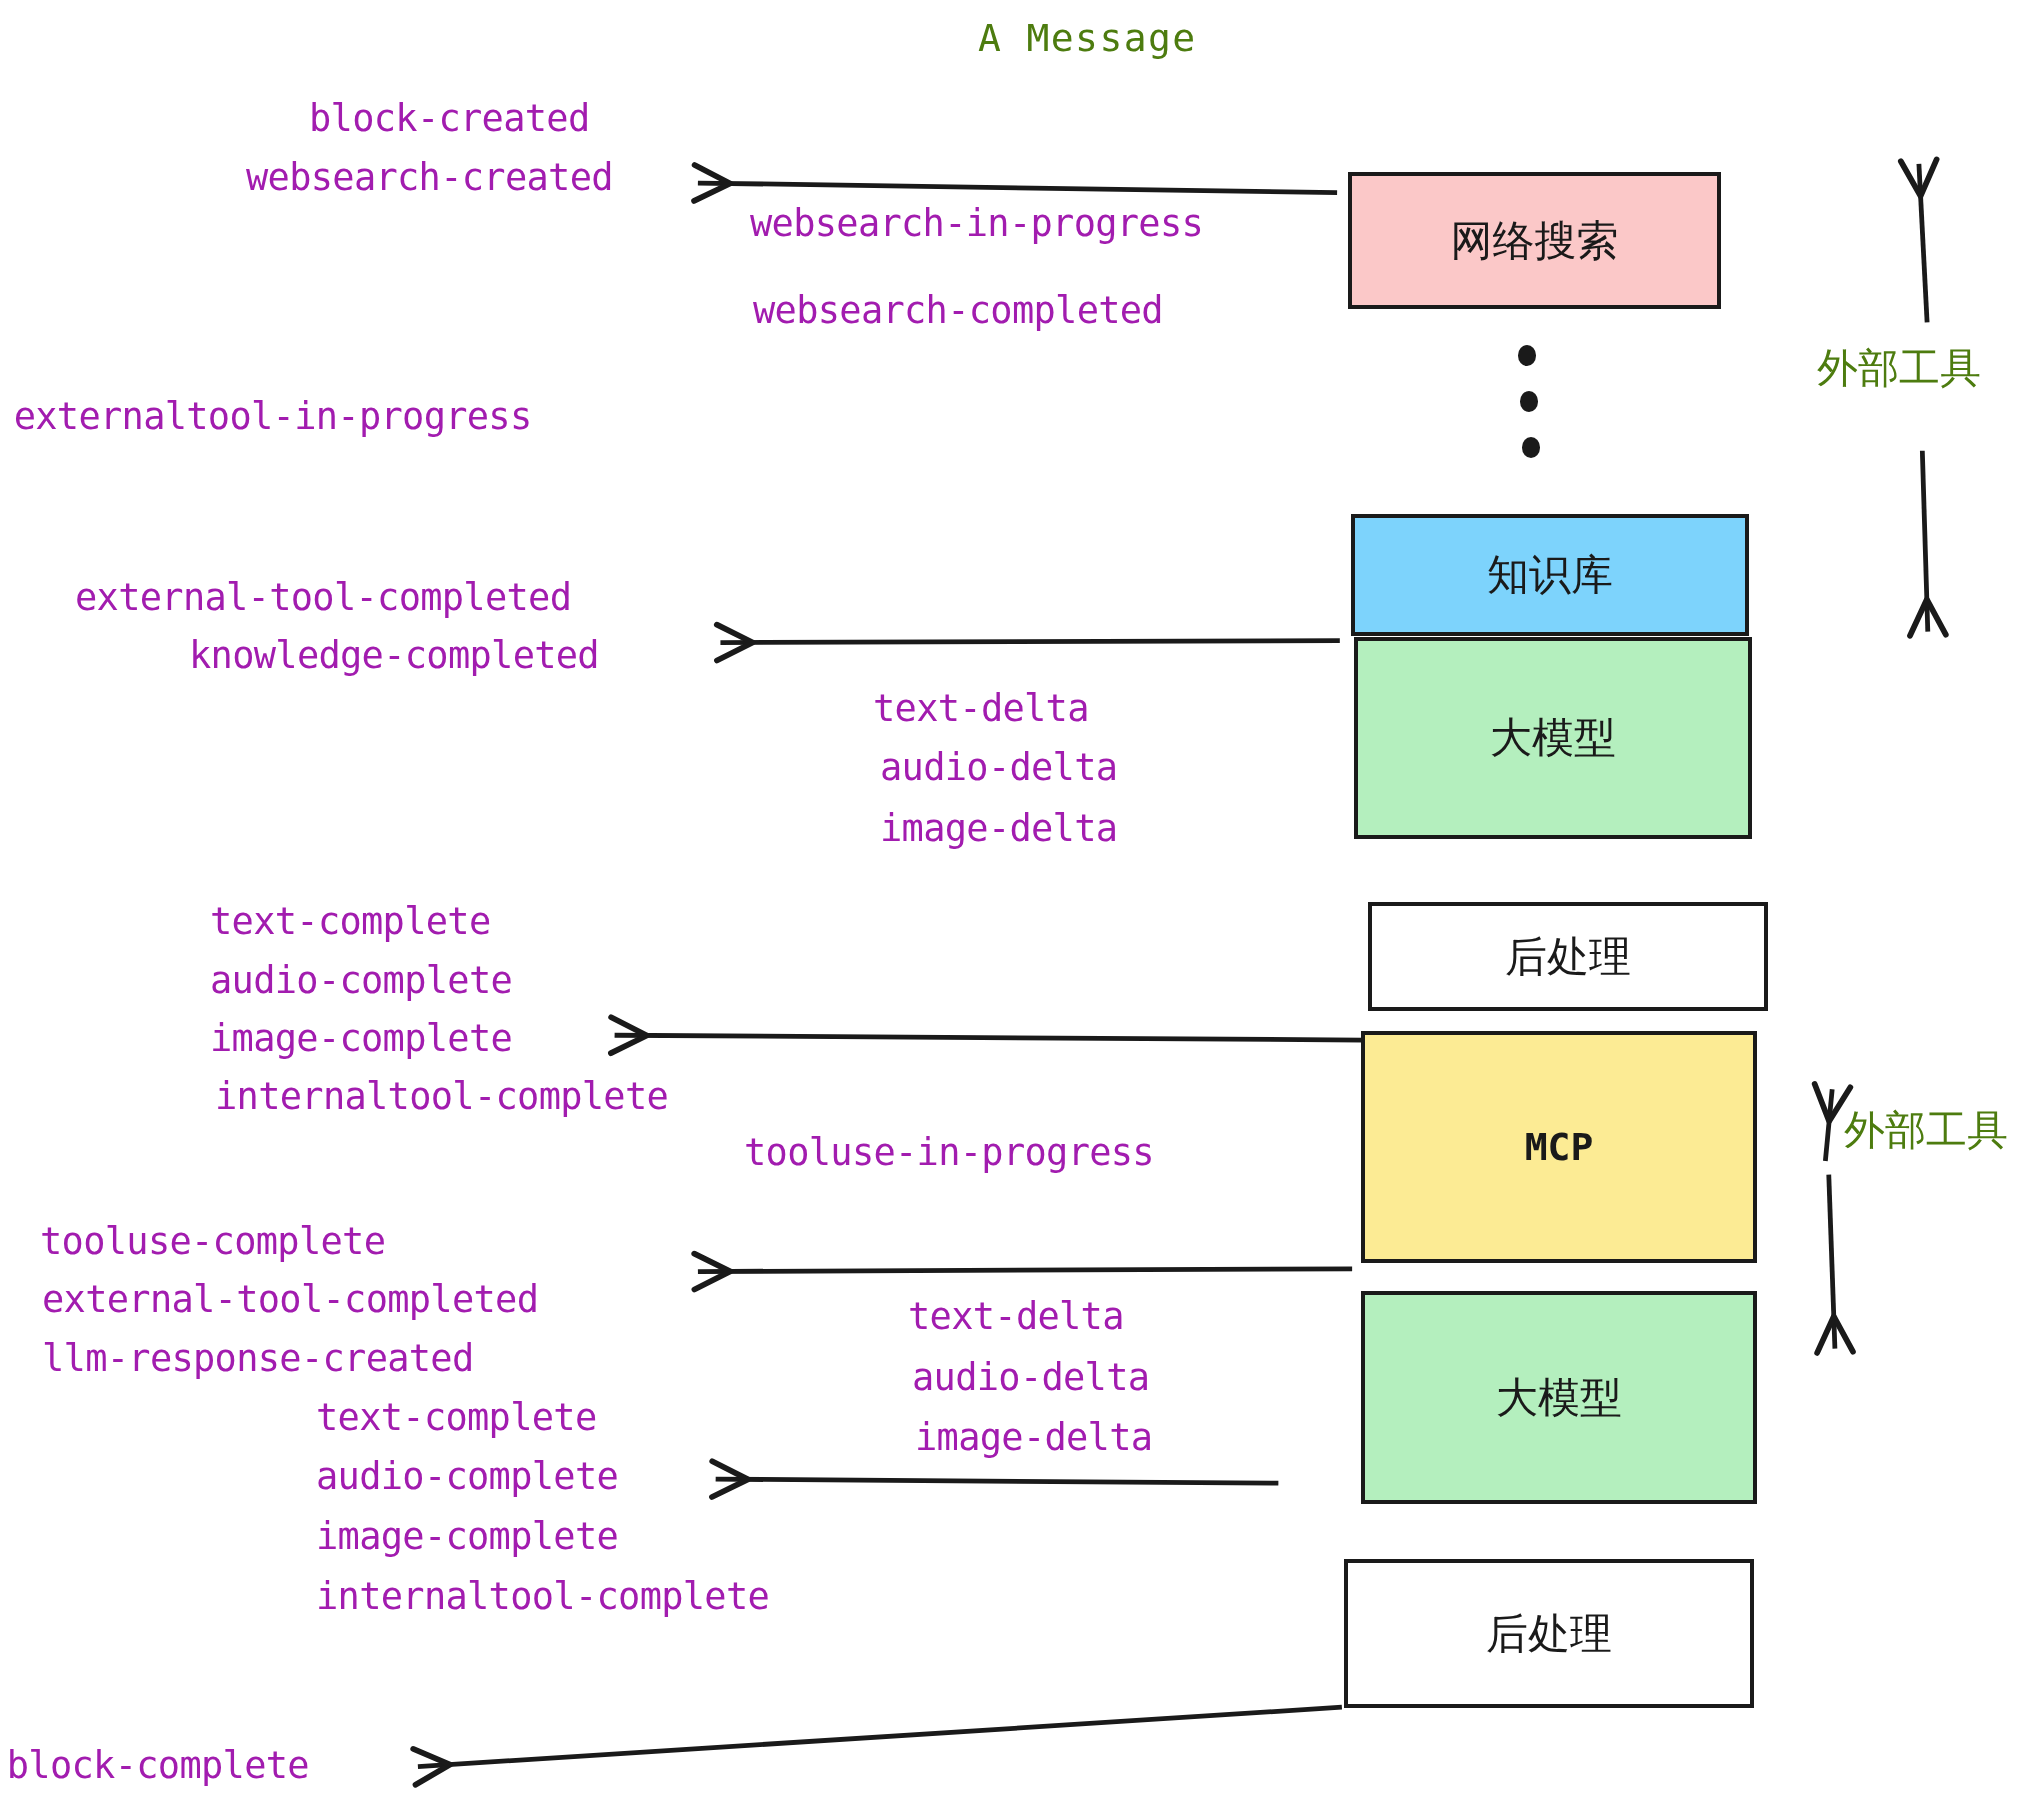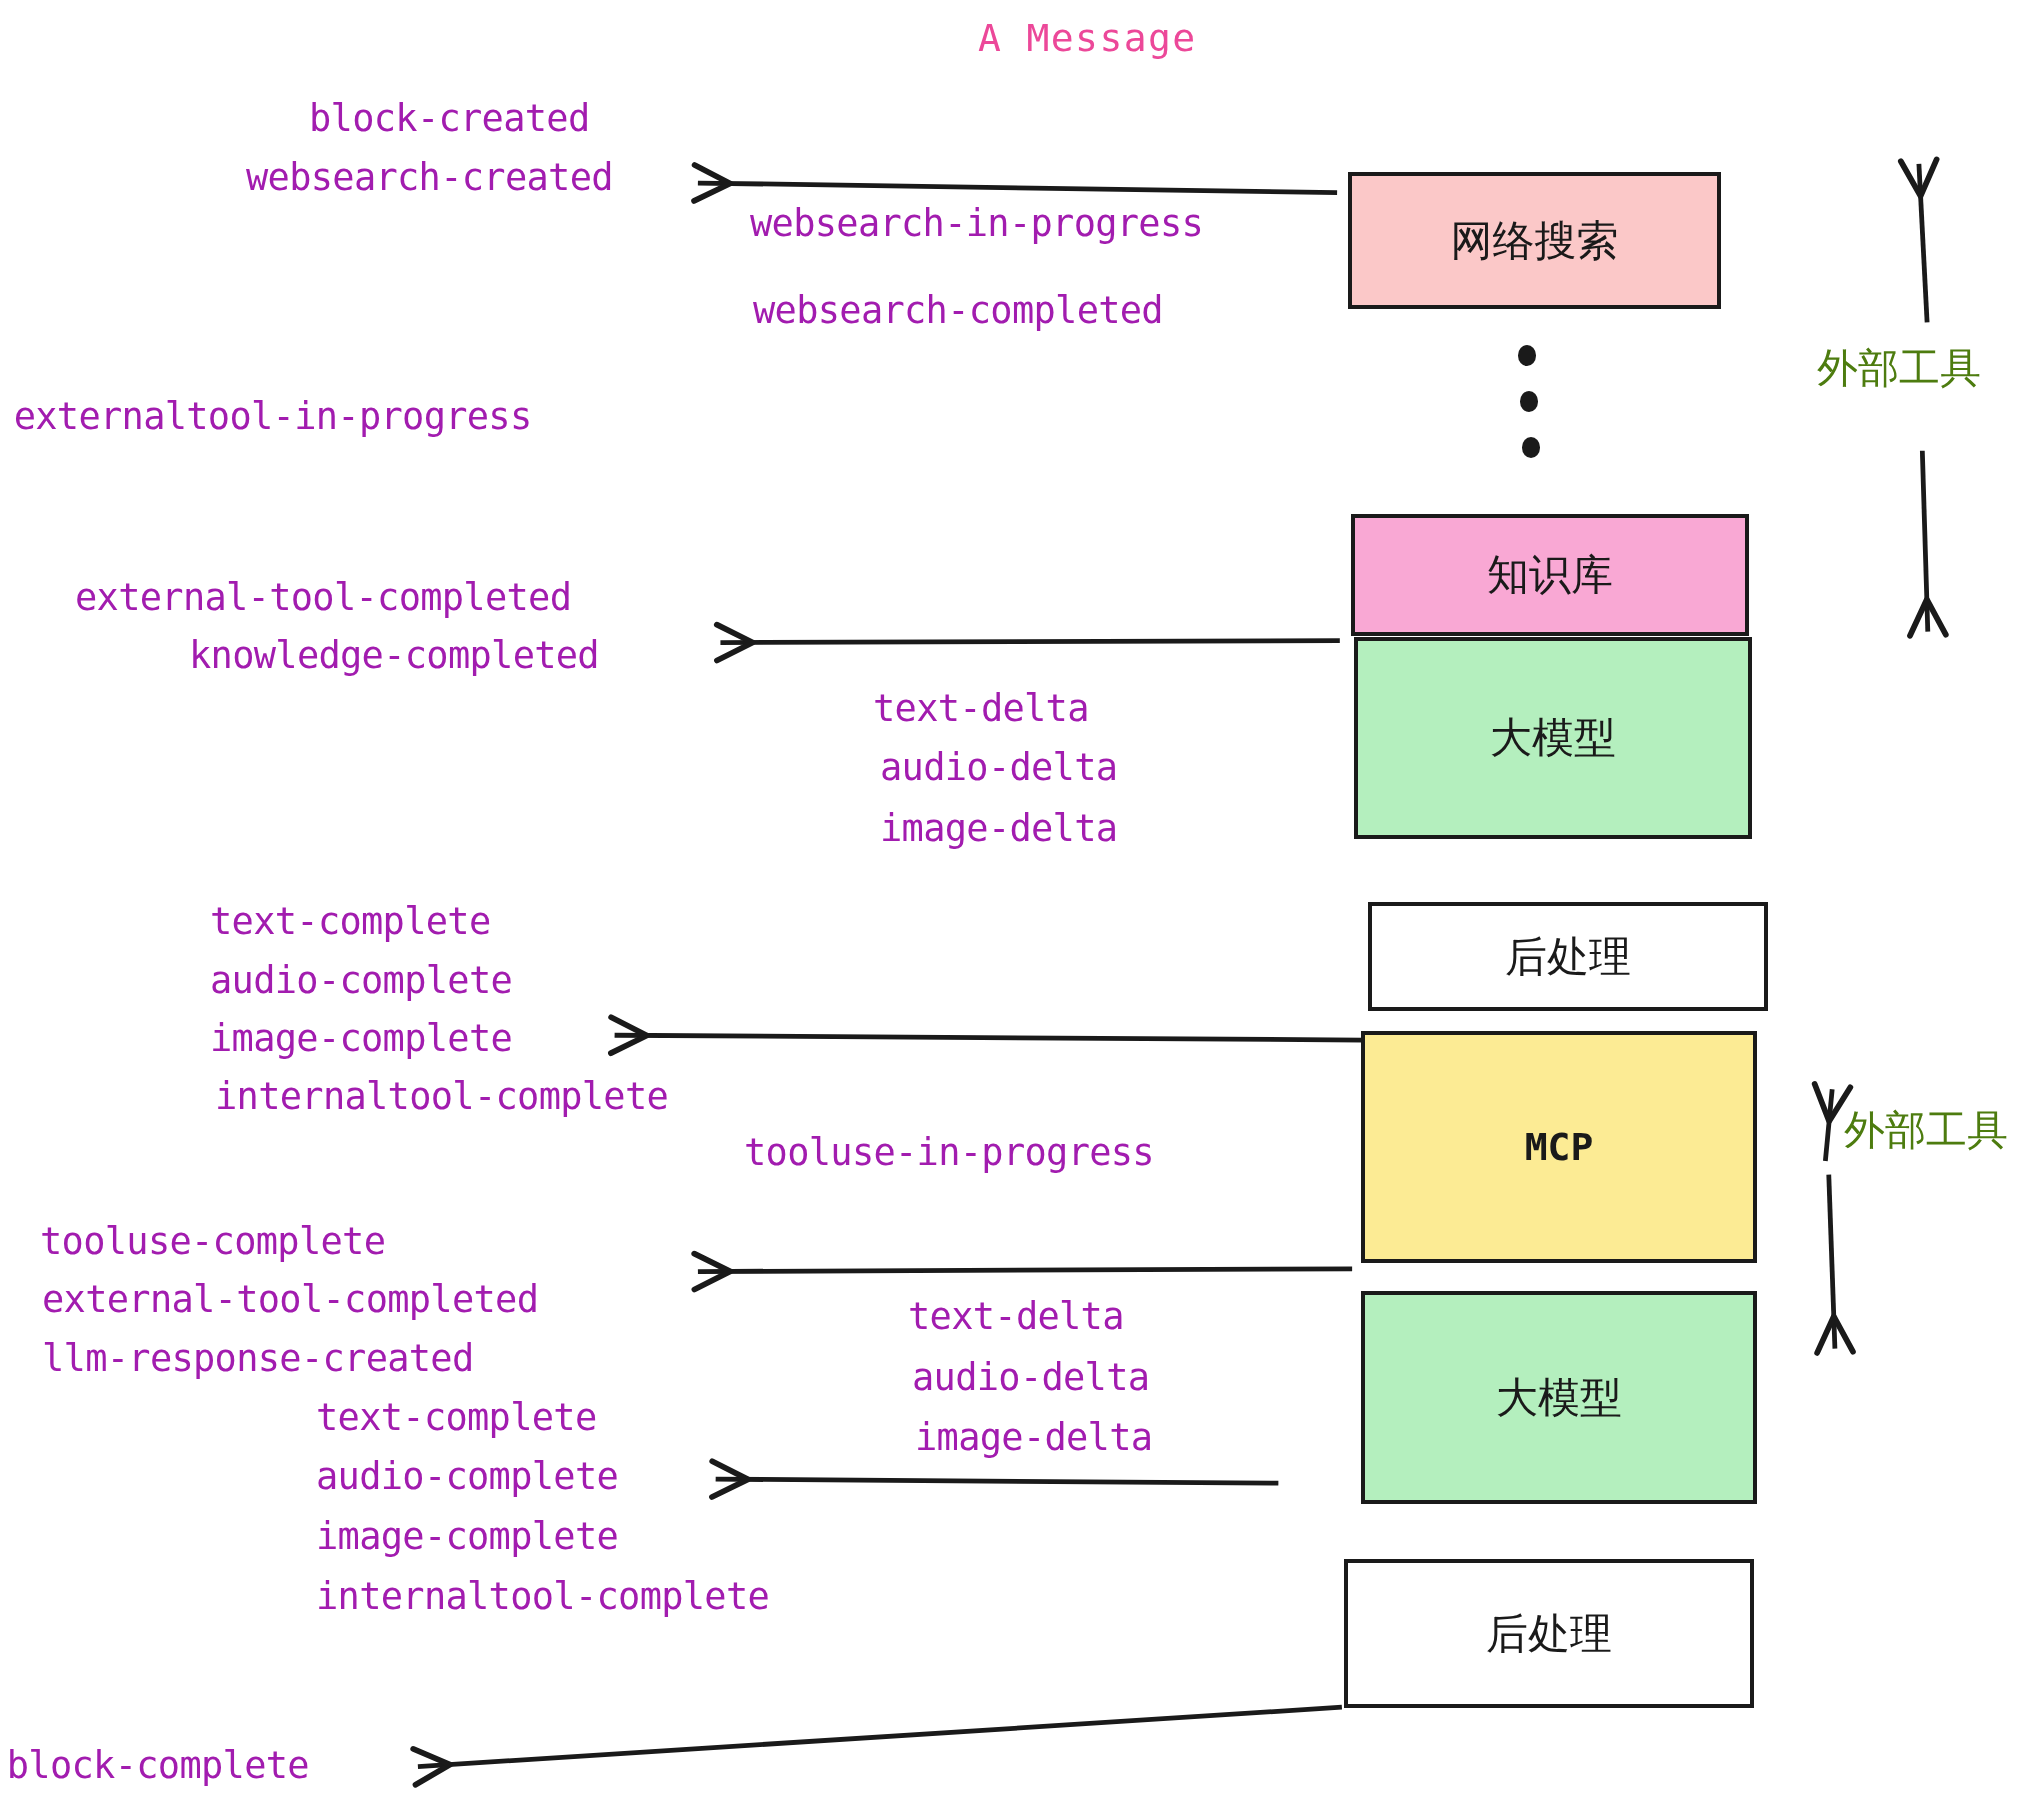--- a/index.html
+++ b/index.html
@@ -27,21 +27,21 @@
     font-size: 37px;
     color: #a21caf;
     white-space: nowrap;
     letter-spacing: -0.7px;
     line-height: 1;
   }
   .title {
     position: absolute;
     font-family: "DejaVu Sans Mono", "Liberation Mono", monospace;
     font-size: 38px;
-    color: #ec4899;
+    color: #4d7c0f;
     white-space: nowrap;
     letter-spacing: 1.4px;
   }
   .box {
     position: absolute;
     border: 4.1px solid #1a1a1a;
     box-sizing: border-box;
     display: flex;
     align-items: center;
     justify-content: center;
@@ -100,21 +100,21 @@
     <path d="M 2673 1700 L 2683 1595" fill="none" stroke="#1a1a1a" stroke-width="7" marker-end="url(#ahead)"></path>
     <path d="M 2678 1720 L 2687 1975" fill="none" stroke="#1a1a1a" stroke-width="7" marker-end="url(#ahead)"></path>
   </svg>
 
   <div class="title" style="left:978px; top:16.4px;">A Message</div>
 
   <div class="box" style="left:1348px; top:172px; width:373px; height:137px; background:#FBC8C8;">
     <span>网络搜索</span>
   </div>
 
-  <div class="box" style="left:1351px; top:514px; width:398px; height:122px; background:#f9a8d4;">
+  <div class="box" style="left:1351px; top:514px; width:398px; height:122px; background:#7dd3fc;">
     <span>知识库</span>
   </div>
 
   <div class="box" style="left:1354px; top:637px; width:398px; height:202px; background:#B4EFBE;">
     <span>大模型</span>
   </div>
 
   <div class="box" style="left:1368px; top:902px; width:400px; height:109px; background:#FFFFFF;">
     <span>后处理</span>
   </div>

